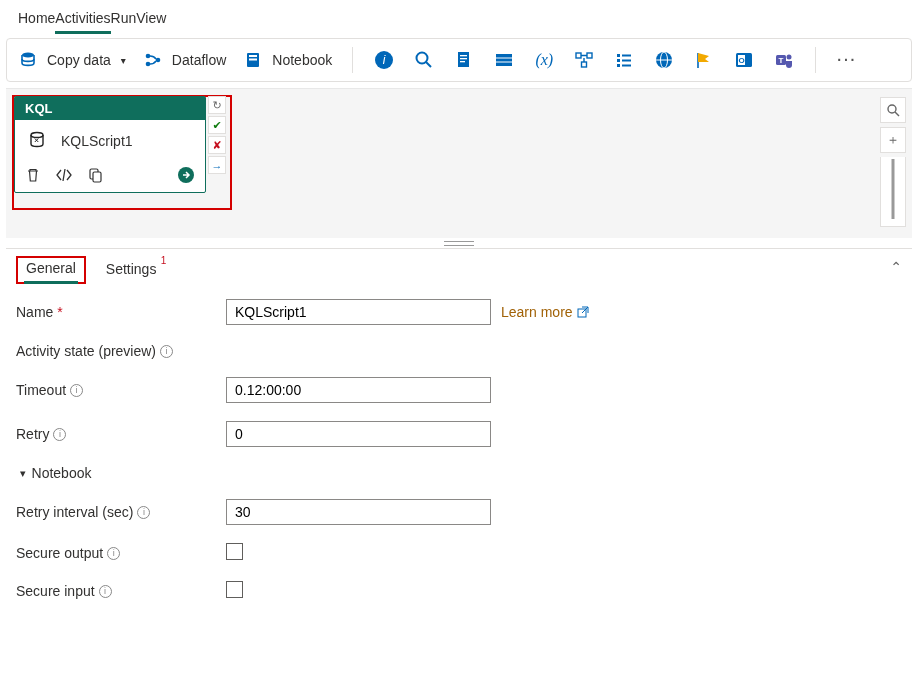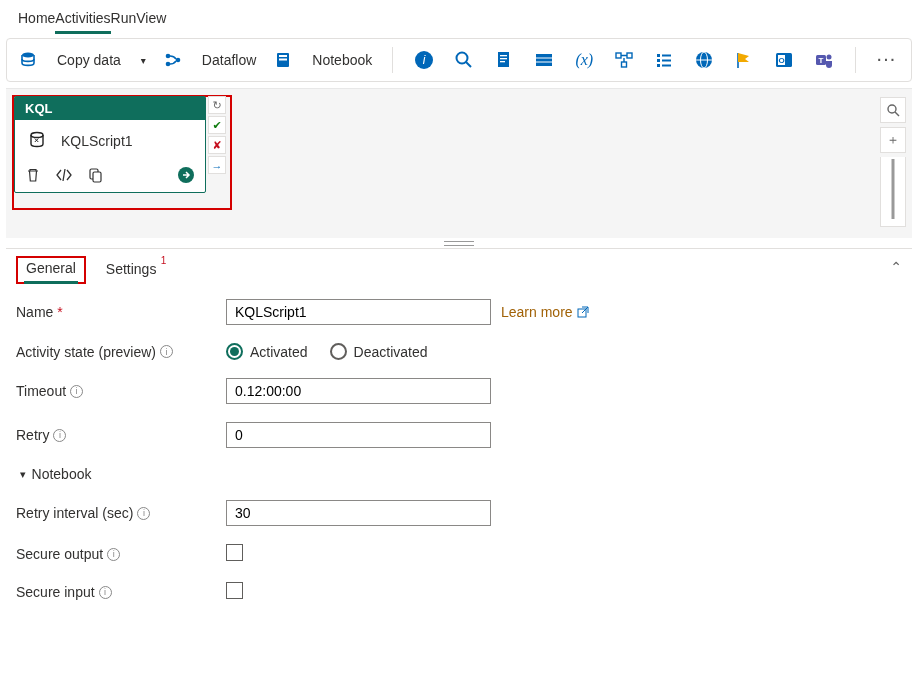--- a/index.html
+++ b/index.html
@@ -5,21 +5,21 @@
     * { margin:0; padding:0; box-sizing:border-box; font-family:"Segoe UI", Arial, sans-serif; }
     body { width:918px; height:680px; background:#fff; font-size:14px; color:#323130; overflow:hidden; }
 
     
     .menu { display:flex; padding:4px 18px 0; border-bottom:0; }
     .menu-item { padding:6px 0 8px; cursor:pointer; position:relative; }
     .menu-item.active::after { content:""; position:absolute; left:0; right:0; bottom:0; height:3px; background:#0f6e5c; }
 
     
     .toolbar { display:flex; align-items:center; padding:8px 12px; gap:18px; border:1px solid #e1dfdd; border-radius:4px; margin:4px 6px 0; }
-    .tb-btn { display:flex; align-items:center; gap:20px; cursor:pointer; background:none; border:none; font-size:14px; color:#323130; }
+    .tb-btn { display:flex; align-items:center; gap:10px; cursor:pointer; background:none; border:none; font-size:14px; color:#323130; }
     .tb-icon { display:inline-flex; align-items:center; justify-content:center; }
     .tb-sep { width:1px; height:26px; background:#e1dfdd; margin:0 2px; }
     .tb-small { width:22px; height:22px; display:flex; align-items:center; justify-content:center; cursor:pointer; }
 
     
     .canvas { position:relative; height:150px; background:#f5f5f5; margin:6px 6px 0; border-top:1px solid #e8e8e8; }
     .highlight-box { position:absolute; top:6px; left:6px; width:220px; height:115px; border:2px solid #d40000; }
     .activity-card { position:absolute; top:7px; left:8px; width:192px; background:#fff; border:1.5px solid #0f6e5c; border-radius:2px; }
     .card-header { background:#0f6e5c; color:#fff; padding:4px 10px; font-size:13px;font-weight:bold; }
     .card-body { display:flex; align-items:center; gap:12px; padding:10px 12px; }
@@ -292,30 +292,20 @@
           </span>
       </a>
     </div>
 
 
     <div class="row">
       <div class="label">
         <span>Activity state (preview)</span>
         <span class="info">i</span>
       </div>
-      <div class="ctrl radio-group">
-        <label class="radio-wrap">
-          <span class="radio sel"></span>
-          <span>Activated</span>
-        </label>
-        <label class="radio-wrap">
-          <span class="radio"></span>
-          <span>Deactivated</span>
-        </label>
-      </div>
     </div>
 
     <div class="row">
       <div class="label">
         <span>Timeout</span>
         <span class="info">i</span>
       </div>
       <div class="ctrl"><input type="text" value="0.12:00:00" style=""></div>
     </div>
 

